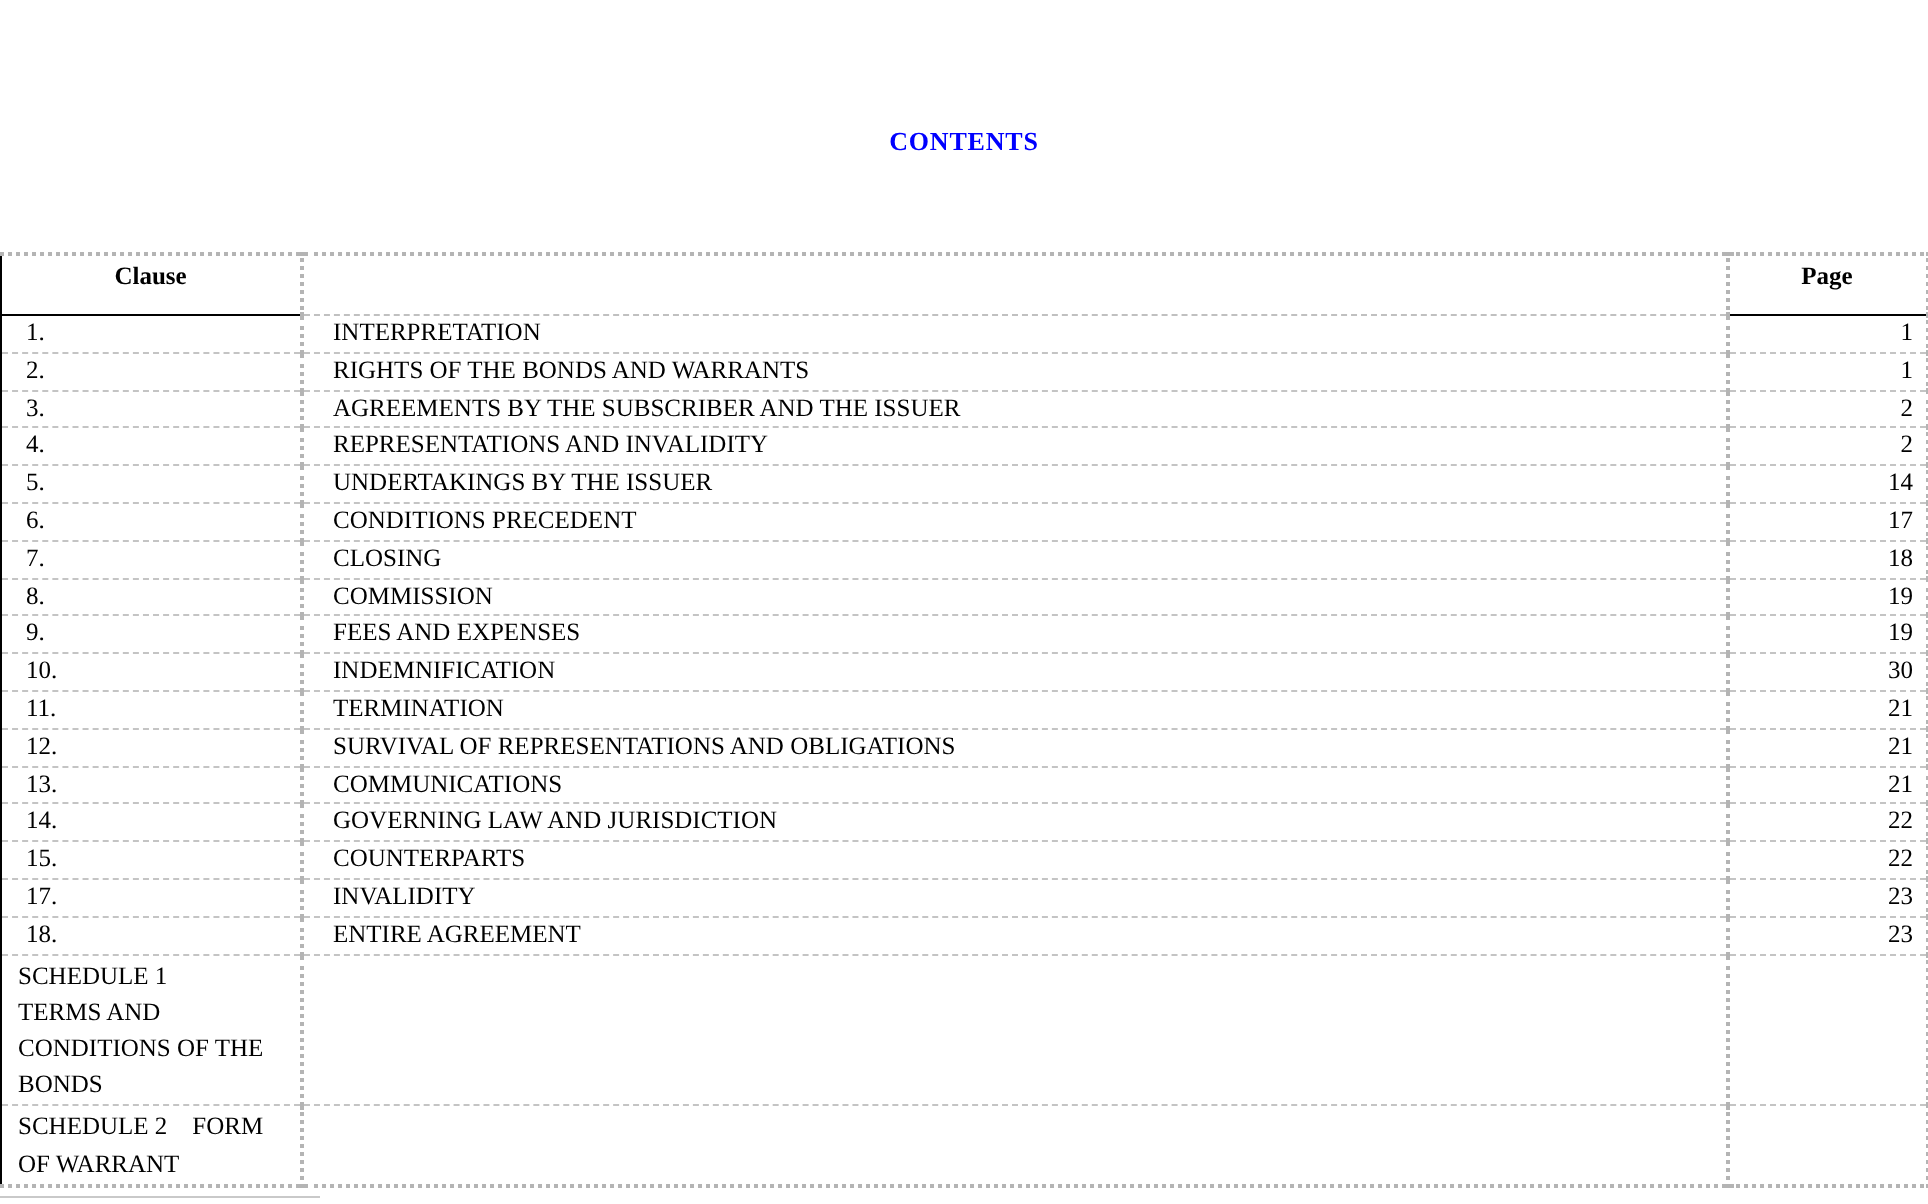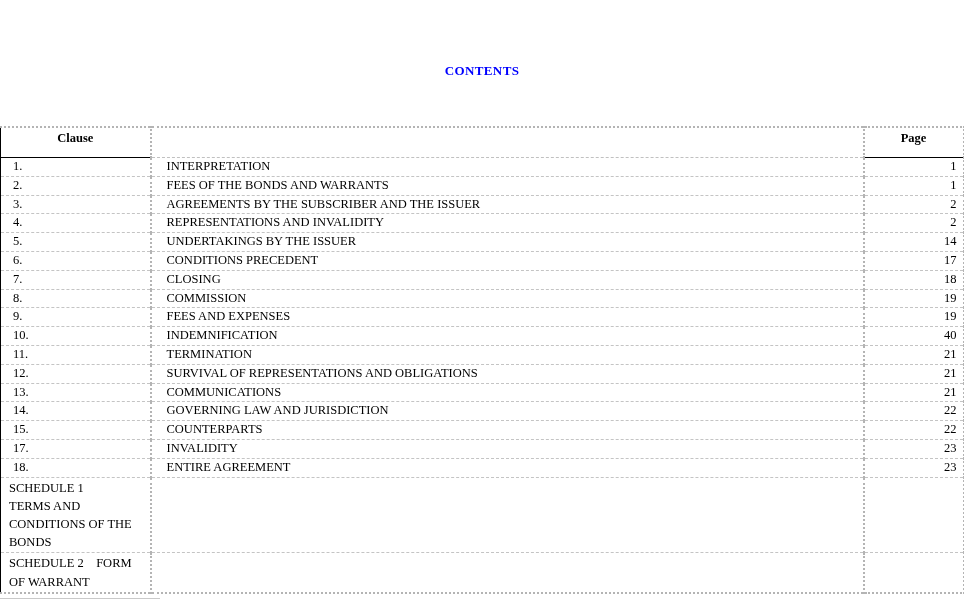--- a/index.html
+++ b/index.html
@@ -163,21 +163,21 @@
       </tr>
     </thead>
     <tbody id="toc-body">
         <tr>
           <td class="c-clause">1.</td>
           <td class="c-title">INTERPRETATION</td>
           <td class="c-page">1</td>
         </tr>
         <tr>
           <td class="c-clause">2.</td>
-          <td class="c-title">FEES OF THE BONDS AND WARRANTS</td>
+          <td class="c-title">RIGHTS OF THE BONDS AND WARRANTS</td>
           <td class="c-page">1</td>
         </tr>
         <tr>
           <td class="c-clause">3.</td>
           <td class="c-title">AGREEMENTS BY THE SUBSCRIBER AND THE ISSUER</td>
           <td class="c-page">2</td>
         </tr>
         <tr>
           <td class="c-clause">4.</td>
           <td class="c-title">REPRESENTATIONS AND INVALIDITY</td>
@@ -204,21 +204,21 @@
           <td class="c-page">19</td>
         </tr>
         <tr>
           <td class="c-clause">9.</td>
           <td class="c-title">FEES AND EXPENSES</td>
           <td class="c-page">19</td>
         </tr>
         <tr>
           <td class="c-clause">10.</td>
           <td class="c-title">INDEMNIFICATION</td>
-          <td class="c-page">40</td>
+          <td class="c-page">30</td>
         </tr>
         <tr>
           <td class="c-clause">11.</td>
           <td class="c-title">TERMINATION</td>
           <td class="c-page">21</td>
         </tr>
         <tr>
           <td class="c-clause">12.</td>
           <td class="c-title">SURVIVAL OF REPRESENTATIONS AND OBLIGATIONS</td>
           <td class="c-page">21</td>

